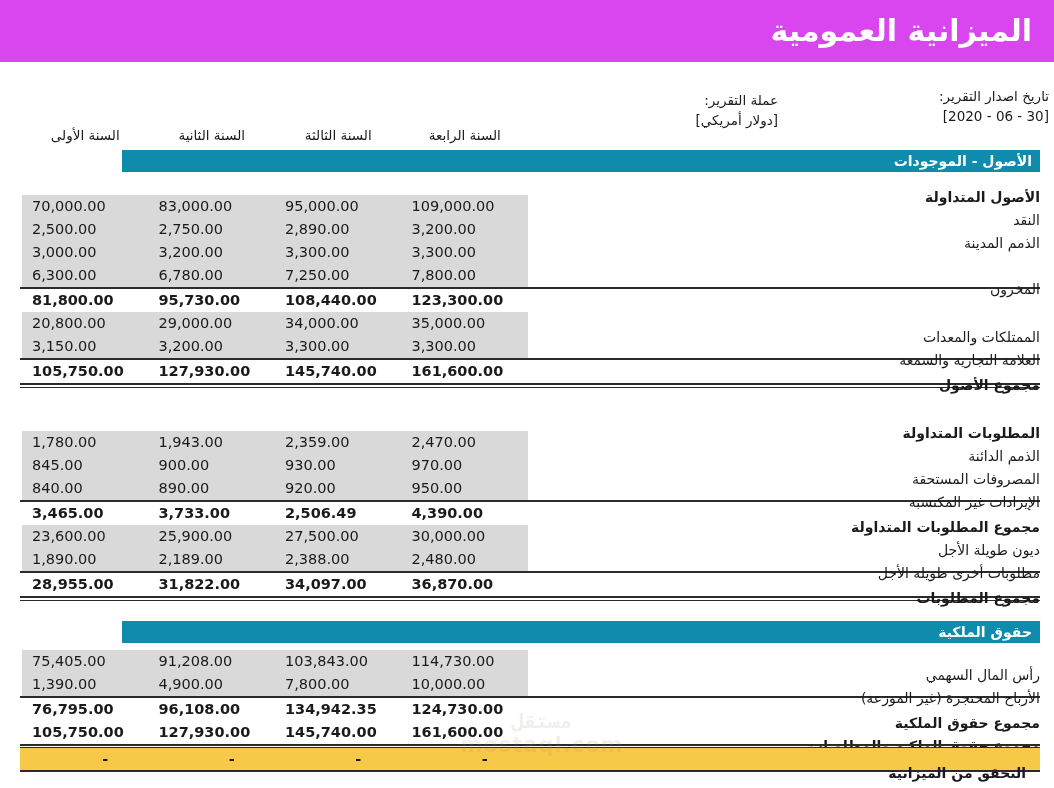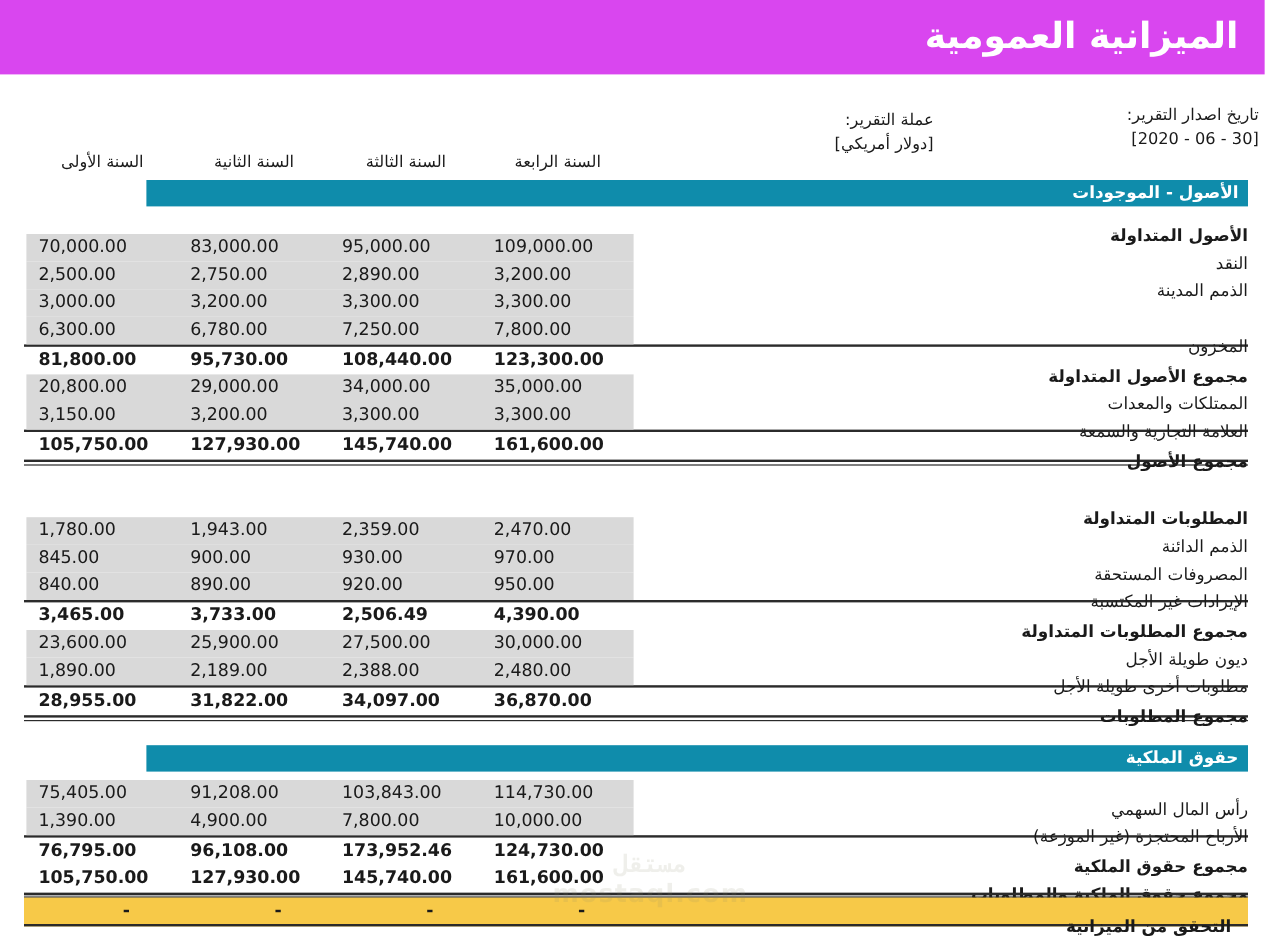--- a/index.html
+++ b/index.html
@@ -315,21 +315,20 @@
 
   <div class="rule-thick"></div>
 
   <div class="row">
     <div class="nums">
       <span class="num b">123,300.00</span>
       <span class="num b">108,440.00</span>
       <span class="num b">95,730.00</span>
       <span class="num b">81,800.00</span>
     </div>
-    <span class="label b">مجموع الأصول المتداولة</span>
   </div>
 
   <div class="row">
     <div class="nums shaded">
       <span class="num">35,000.00</span>
       <span class="num">34,000.00</span>
       <span class="num">29,000.00</span>
       <span class="num">20,800.00</span>
     </div>
     <span class="label">الممتلكات والمعدات</span>
@@ -466,21 +465,21 @@
       <span class="num">1,390.00</span>
     </div>
     <span class="label">الأرباح المحتجزة (غير الموزعة)</span>
   </div>
 
   <div class="rule-thick"></div>
 
   <div class="row">
     <div class="nums">
       <span class="num b">124,730.00</span>
-      <span class="num b">173,952.46</span>
+      <span class="num b">134,942.35</span>
       <span class="num b">96,108.00</span>
       <span class="num b">76,795.00</span>
     </div>
     <span class="label b">مجموع حقوق الملكية</span>
   </div>
 
   <div class="row">
     <div class="nums">
       <span class="num b">161,600.00</span>
       <span class="num b">145,740.00</span>

